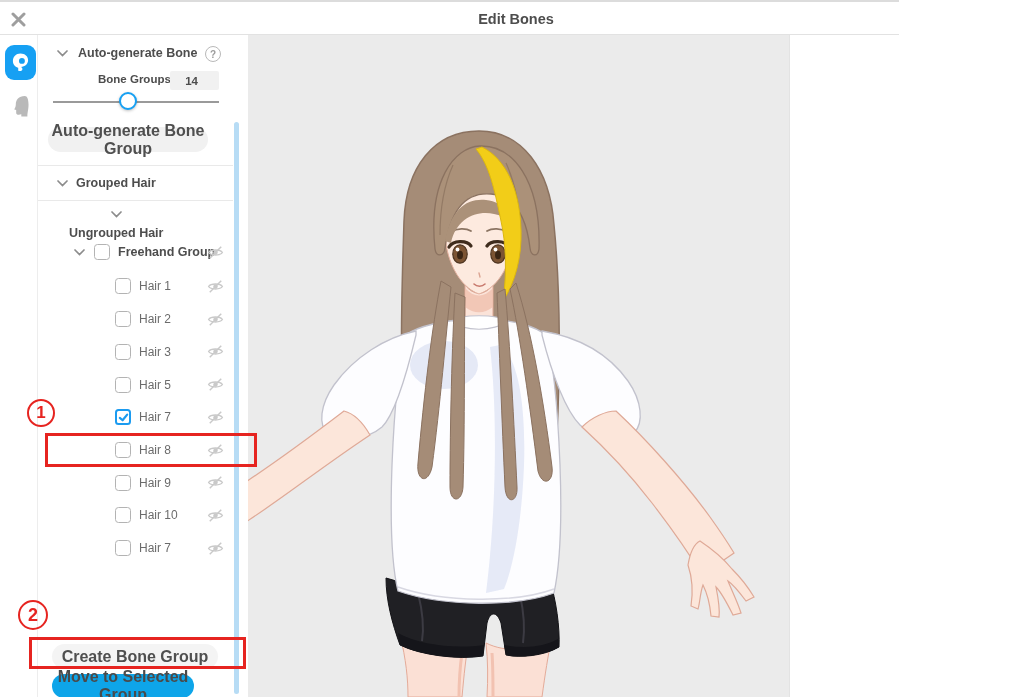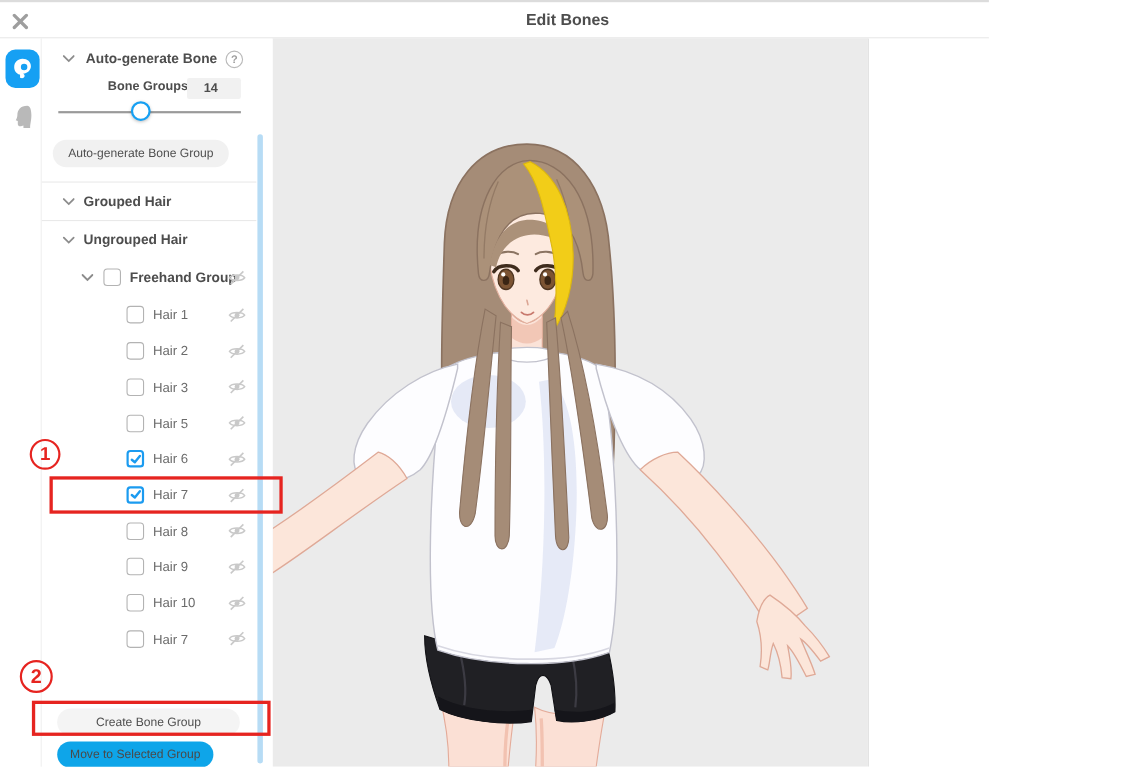--- a/index.html
+++ b/index.html
@@ -18,21 +18,21 @@
 
   
   .panel{position:absolute;left:38px;top:35px;width:210px;height:662px;background:#fff;}
   .sec-header{position:absolute;display:flex;align-items:center;gap:8px;cursor:pointer;}
   .sec-title{font-weight:bold;font-size:12.5px;color:#4d4d4d;}
   .help-circle{position:absolute;left:205px;top:46px;width:16px;height:16px;border:1.4px solid #b9b9b9;border-radius:50%;box-sizing:border-box;color:#9c9c9c;font-size:10px;font-weight:bold;display:flex;align-items:center;justify-content:center;cursor:pointer;}
   .bone-groups-label{position:absolute;left:54px;top:73px;font-weight:bold;font-size:11.5px;color:#4d4d4d;}
   .value-box{position:absolute;left:170px;top:70px;width:49px;height:19px;background:#f1f1f1;border-radius:2px;display:flex;align-items:center;justify-content:flex-end;padding-right:21px;box-sizing:border-box;font-size:11.5px;font-weight:bold;color:#4d4d4d;}
   .slider-track{position:absolute;left:53px;top:101px;width:166px;height:1.6px;background:#9a9a9a;cursor:pointer;}
   .slider-thumb{position:absolute;top:92px;width:18px;height:18px;background:#fff;border:2.6px solid #16a0f3;border-radius:50%;box-sizing:border-box;box-shadow:0 1px 3px rgba(0,0,0,.25);cursor:pointer;}
-  .pill-btn{position:absolute;display:flex;align-items:center;justify-content:center;background:#f1f1f1;border-radius:13px;font-size:11px;font-weight:normal;color:#4f4f4f;cursor:pointer;}
+  .pill-btn{position:absolute;display:flex;align-items:center;justify-content:center;background:#f1f1f1;border-radius:13px;font-size:16px;font-weight:bold;color:#4f4f4f;cursor:pointer;}
   .divider{position:absolute;left:38px;width:195px;height:1px;background:#e9e9e9;}
   .chev{flex:none;display:block;}
   .checkbox{position:relative;flex:none;width:16px;height:16px;background:#fff;border:1.5px solid #b3b3b3;border-radius:3.5px;box-sizing:border-box;cursor:pointer;display:flex;align-items:center;justify-content:center;}
   .checkbox.checked{border:2px solid #1b9bf0;}
   .checkbox svg{display:none;}
   .checkbox.checked svg{display:block;}
   .eye-icon{position:absolute;left:169px;width:17px;height:17px;cursor:pointer;}
   .freehand-row{position:absolute;left:38px;top:239px;width:197px;height:26px;display:flex;align-items:center;}
   .freehand-label{margin-left:8px;font-weight:bold;font-size:12.5px;color:#4d4d4d;}
   #hair-list{position:absolute;left:38px;top:270px;width:197px;}
@@ -101,21 +101,21 @@
 
     <div class="sec-header" style="left:19px;top:141px;">
       <svg class="chev" width="11" height="7" viewBox="0 0 11 7">
           <polyline points="1,1 5.5,5.5 10,1" fill="none" stroke="#8c8c8c" stroke-width="1.7" stroke-linecap="round"></polyline>
         </svg>
       <span class="sec-title">Grouped Hair</span>
     </div>
 
     <div class="divider" style="left:0;top:165px;width:195px;position:absolute;"></div>
 
-    <div class="sec-header" style="left:19px;top:176px;">
+    <div class="sec-header" style="left:31px;top:176px;flex-direction:column;">
       <svg class="chev" width="11" height="7" viewBox="0 0 11 7">
           <polyline points="1,1 5.5,5.5 10,1" fill="none" stroke="#8c8c8c" stroke-width="1.7" stroke-linecap="round"></polyline>
         </svg>
       <span class="sec-title">Ungrouped Hair</span>
     </div>
   </div>
 
   <div class="freehand-row">
     <svg class="chev" style="margin-left:36px;" width="11" height="7" viewBox="0 0 11 7">
         <polyline points="1,1 5.5,5.5 10,1" fill="none" stroke="#8c8c8c" stroke-width="1.7" stroke-linecap="round"></polyline>
@@ -185,35 +185,20 @@
             <line x1="2.6" y1="13.4" x2="13.4" y2="2.6" stroke="#c9c9c9" stroke-width="1.4"></line>
           </svg>
       </span>
     </div>
       <div class="hair-row">
       <span class="checkbox checked">
         <svg width="11" height="11" viewBox="0 0 12 12">
             <polyline points="2,6.5 5,9 10,2.8" fill="none" stroke="#1b9bf0" stroke-width="2.4" stroke-linecap="round" stroke-linejoin="round"></polyline>
           </svg>
       </span>
-      <span class="hair-label">Hair 6</span>
-      <span class="eye-icon">
-        <svg width="17" height="17" viewBox="0 0 16 16">
-            <path d="M1.5 8 C3.5 4.9 12.5 4.9 14.5 8 C12.5 11.1 3.5 11.1 1.5 8 Z" fill="none" stroke="#c9c9c9" stroke-width="1.3"></path>
-            <circle cx="8" cy="8" r="2.1" fill="#c9c9c9"></circle>
-            <line x1="2.6" y1="13.4" x2="13.4" y2="2.6" stroke="#c9c9c9" stroke-width="1.4"></line>
-          </svg>
-      </span>
-    </div>
-      <div class="hair-row">
-      <span class="checkbox checked">
-        <svg width="11" height="11" viewBox="0 0 12 12">
-            <polyline points="2,6.5 5,9 10,2.8" fill="none" stroke="#1b9bf0" stroke-width="2.4" stroke-linecap="round" stroke-linejoin="round"></polyline>
-          </svg>
-      </span>
       <span class="hair-label">Hair 7</span>
       <span class="eye-icon">
         <svg width="17" height="17" viewBox="0 0 16 16">
             <path d="M1.5 8 C3.5 4.9 12.5 4.9 14.5 8 C12.5 11.1 3.5 11.1 1.5 8 Z" fill="none" stroke="#c9c9c9" stroke-width="1.3"></path>
             <circle cx="8" cy="8" r="2.1" fill="#c9c9c9"></circle>
             <line x1="2.6" y1="13.4" x2="13.4" y2="2.6" stroke="#c9c9c9" stroke-width="1.4"></line>
           </svg>
       </span>
     </div>
       <div class="hair-row">

